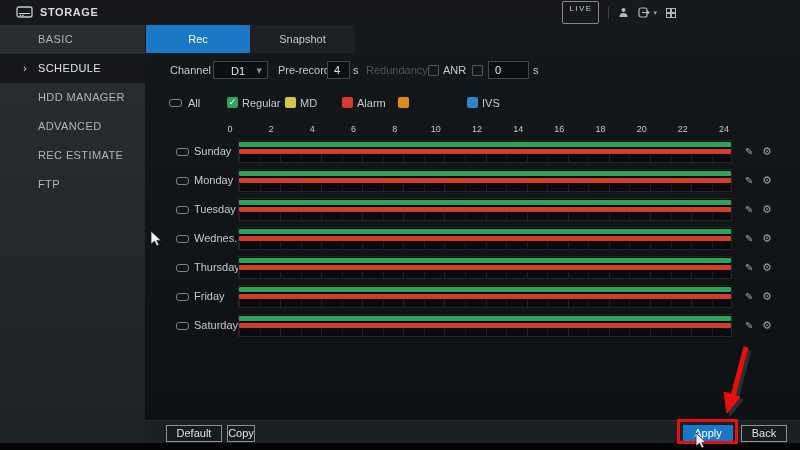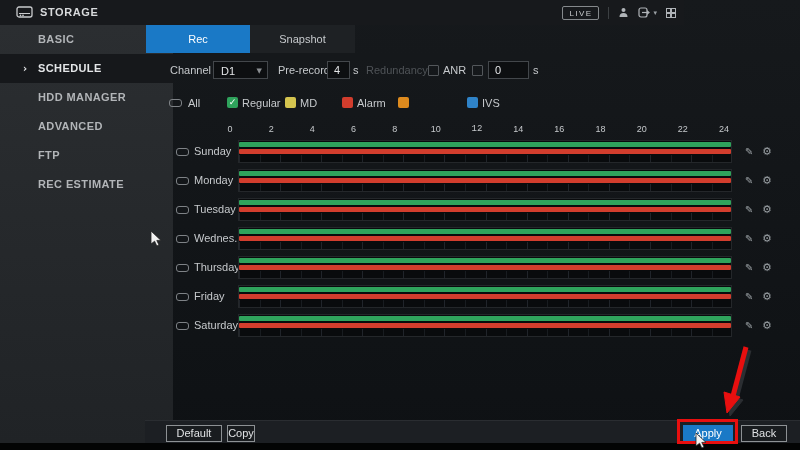--- a/index.html
+++ b/index.html
@@ -6,42 +6,42 @@
   #screen{position:relative;width:800px;height:450px;overflow:hidden;
     font-family:"Liberation Sans",sans-serif;color:#c6c9cc;
     background:linear-gradient(#16191c,#0e1114);}
   
   .topbar{position:absolute;left:0;top:0;width:684px;height:25px;background:#17191c;}
   .hdd-ico{position:absolute;left:16px;top:5px;}
   .page-title{position:absolute;left:40px;top:0;line-height:25px;font-size:11px;
     letter-spacing:.6px;color:#d8dadc;font-weight:bold;}
   .top-right{position:absolute;right:8px;top:0;height:25px;display:flex;align-items:center;gap:9px;}
   .live{border:1px solid #85898c;border-radius:2px;font-size:8px;letter-spacing:1.4px;
-    padding:2px 6px 1px 7px;color:#c9cbcd;cursor:default;}
+    padding:2px 6px 10px 7px;color:#c9cbcd;cursor:default;}
   .vdiv{width:1px;height:12px;background:#3c4043;}
   .caret{font-size:7px;color:#9aa0a4;margin-left:-6px;font-family:"DejaVu Sans",sans-serif;}
   
-  .sidebar{position:absolute;left:0;top:25px;width:173px;height:418px;
-    background:linear-gradient(#2b2e31,#202326);font-weight:bold;}
+  .sidebar{position:absolute;left:0;top:25px;width:145px;height:418px;
+    background:linear-gradient(#2b2e31,#202326);}
   .side-item{position:relative;height:29px;line-height:29px;font-size:11px;
     letter-spacing:.4px;color:#b2b5b8;padding-left:38px;cursor:pointer;}
   .side-item.sel{background:#16181b;color:#e4e6e8;}
   .side-item .arr{position:absolute;left:23px;top:0;font-size:10px;color:#e4e6e8;
     font-family:"DejaVu Sans",sans-serif;}
   
   .tab{position:absolute;top:25px;height:28px;line-height:28px;text-align:center;
     font-size:11px;cursor:pointer;}
   .tab-rec{left:146px;width:104px;background:#1a79c6;color:#fff;}
   .tab-snap{left:250px;width:105px;background:#1e2124;color:#c6c9cc;}
   
   .lbl{position:absolute;top:62px;height:16px;line-height:16px;font-size:11px;color:#c6c9cc;}
   .lbl.dim{color:#4f5357;}
   .selbox{position:absolute;left:213px;top:61px;width:55px;height:18px;background:#0d0f11;
     border:1px solid #43474b;font-size:11px;color:#e4e6e8;line-height:18px;
-    padding-left:7px;box-sizing:border-box;cursor:pointer;}
+    padding-left:17px;box-sizing:border-box;cursor:pointer;}
   .selbox .caret2{position:absolute;right:5px;top:0;font-size:7px;color:#8a8e92;
     font-family:"DejaVu Sans",sans-serif;}
   .ibox{position:absolute;top:61px;height:18px;background:#0d0f11;border:1px solid #43474b;
     font-size:11px;color:#e4e6e8;box-sizing:border-box;padding:0 0 0 6px;
     font-family:"Liberation Sans",sans-serif;}
   .cb{position:absolute;top:65px;width:11px;height:11px;border:1px solid #53575b;
     box-sizing:border-box;border-radius:1px;cursor:pointer;}
   
   .pill{position:absolute;width:13px;height:8px;border:1px solid #7e8286;border-radius:3px;
     box-sizing:border-box;cursor:pointer;}
@@ -121,22 +121,22 @@
         </svg>
       </span>
     </div>
   </div>
 
   <div class="sidebar">
       <div class="side-item"><span>BASIC</span></div>
       <div class="side-item sel"><span class="arr">›</span><span>SCHEDULE</span></div>
       <div class="side-item"><span>HDD MANAGER</span></div>
       <div class="side-item"><span>ADVANCED</span></div>
+      <div class="side-item"><span>REC ESTIMATE</span></div>
       <div class="side-item"><span>FTP</span></div>
-      <div class="side-item"><span>REC ESTIMATE</span></div>
     </div>
 
   <div class="tab tab-rec">Rec</div>
   <div class="tab tab-snap">Snapshot</div>
 
   <span class="lbl" style="left:170px">Channel</span>
   <div class="selbox">
     <span>D1</span>
     <span class="caret2">▼</span>
   </div>
@@ -165,21 +165,21 @@
       <span class="leg-lbl" style="left: 482px;">IVS</span>
     </div>
 
   <div id="hours">
       <span class="hour" style="left: 218px;">0</span>
       <span class="hour" style="left: 259.167px;">2</span>
       <span class="hour" style="left: 300.333px;">4</span>
       <span class="hour" style="left: 341.5px;">6</span>
       <span class="hour" style="left: 382.667px;">8</span>
       <span class="hour" style="left: 423.833px;">10</span>
-      <span class="hour" style="left: 465px; font-family: Liberation Mono, monospace;">12</span>
+      <span class="hour" style="left: 465px;">12</span>
       <span class="hour" style="left: 506.167px;">14</span>
       <span class="hour" style="left: 547.333px;">16</span>
       <span class="hour" style="left: 588.5px;">18</span>
       <span class="hour" style="left: 629.667px;">20</span>
       <span class="hour" style="left: 670.833px;">22</span>
       <span class="hour" style="left: 712px;">24</span>
     </div>
   <div id="rows">
       <div class="drow" style="top: 140px;">
         <span class="pill"></span>

